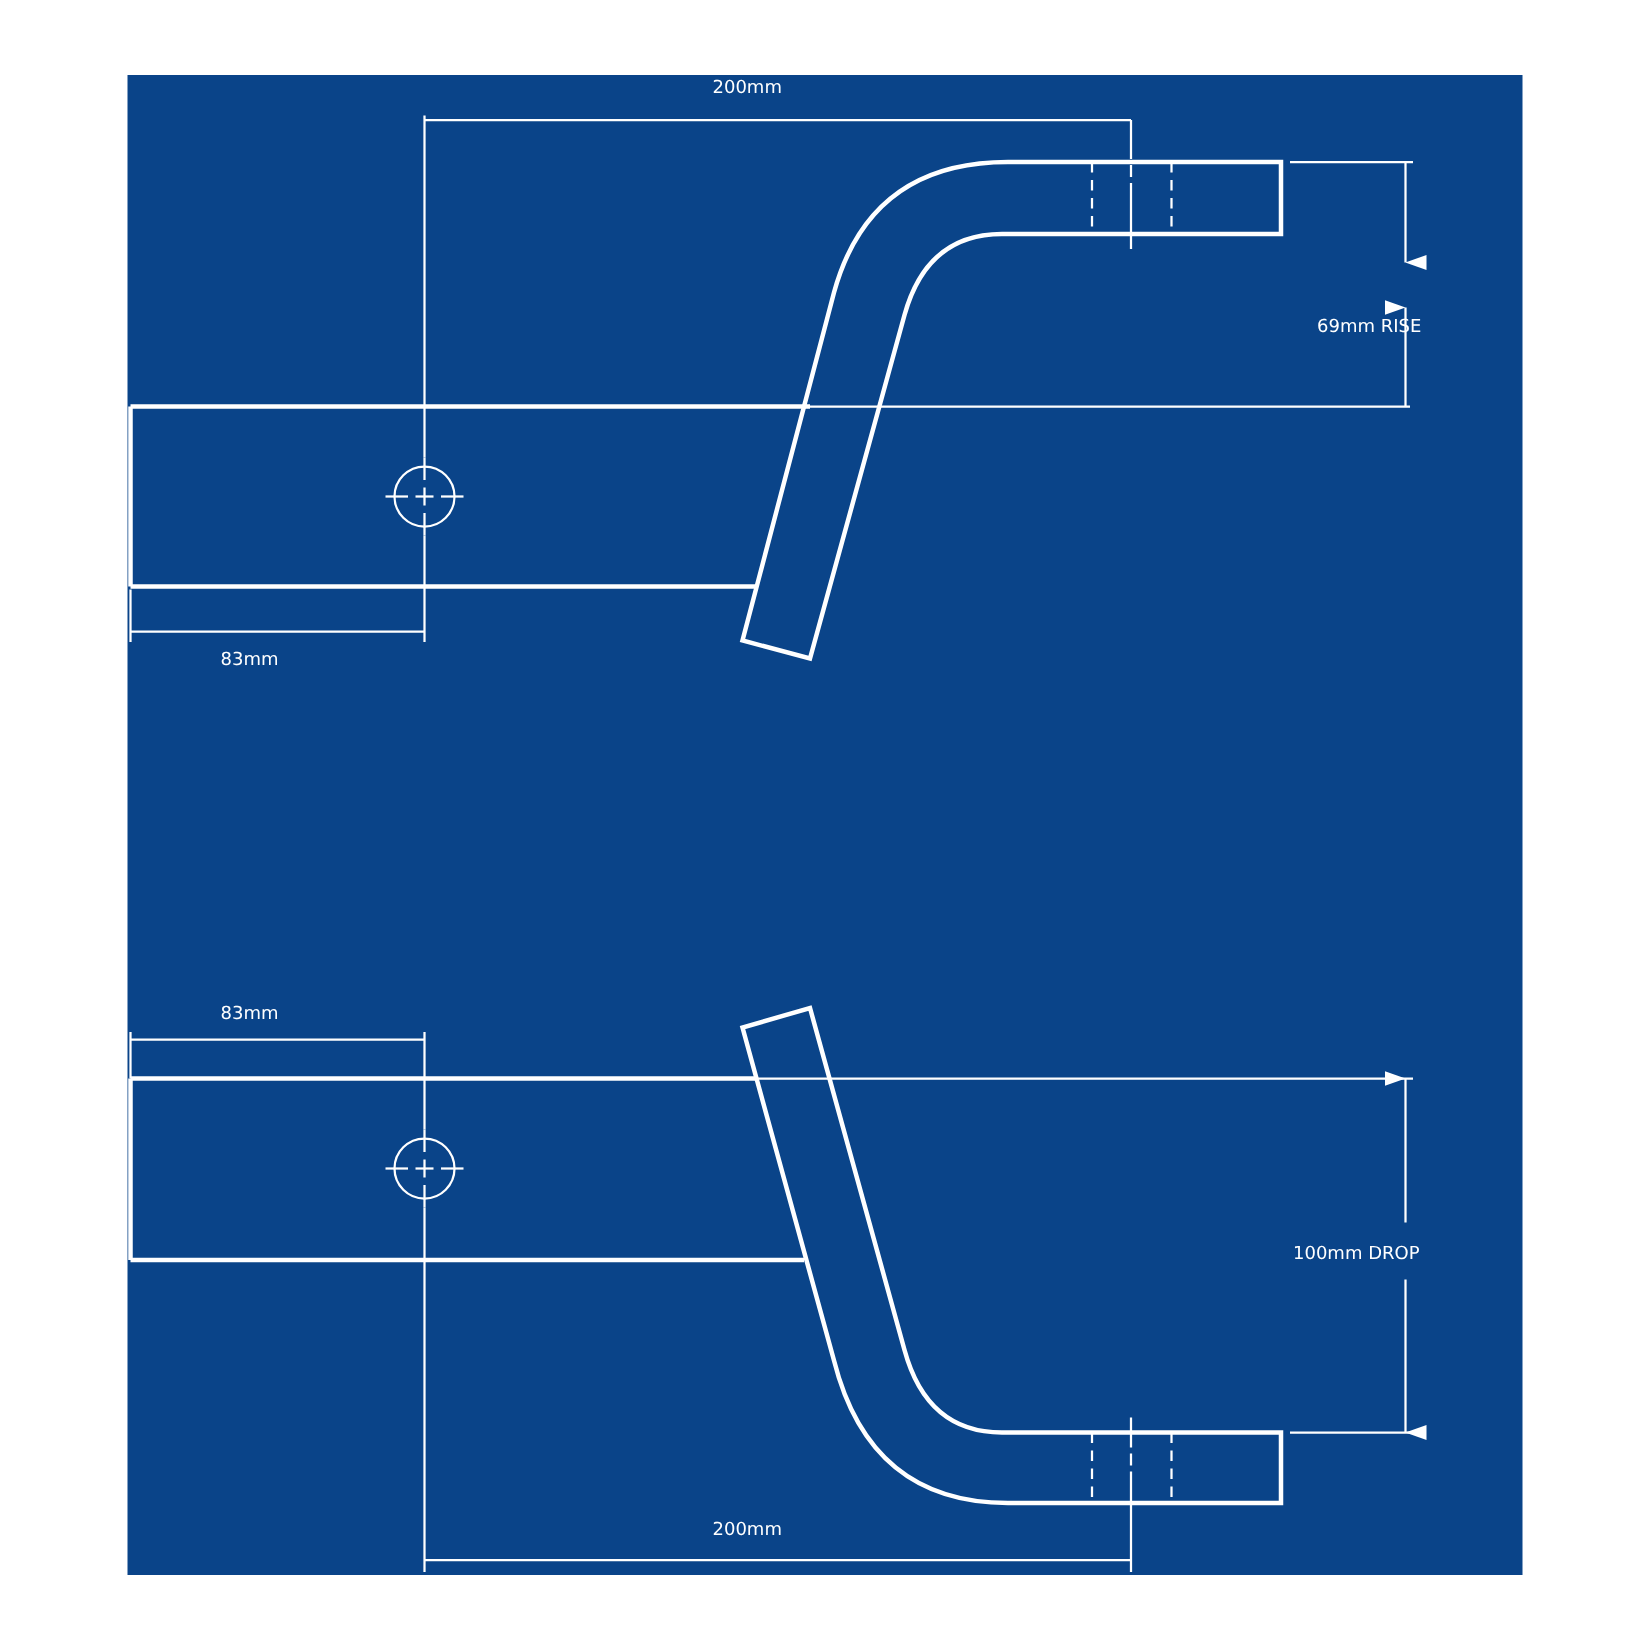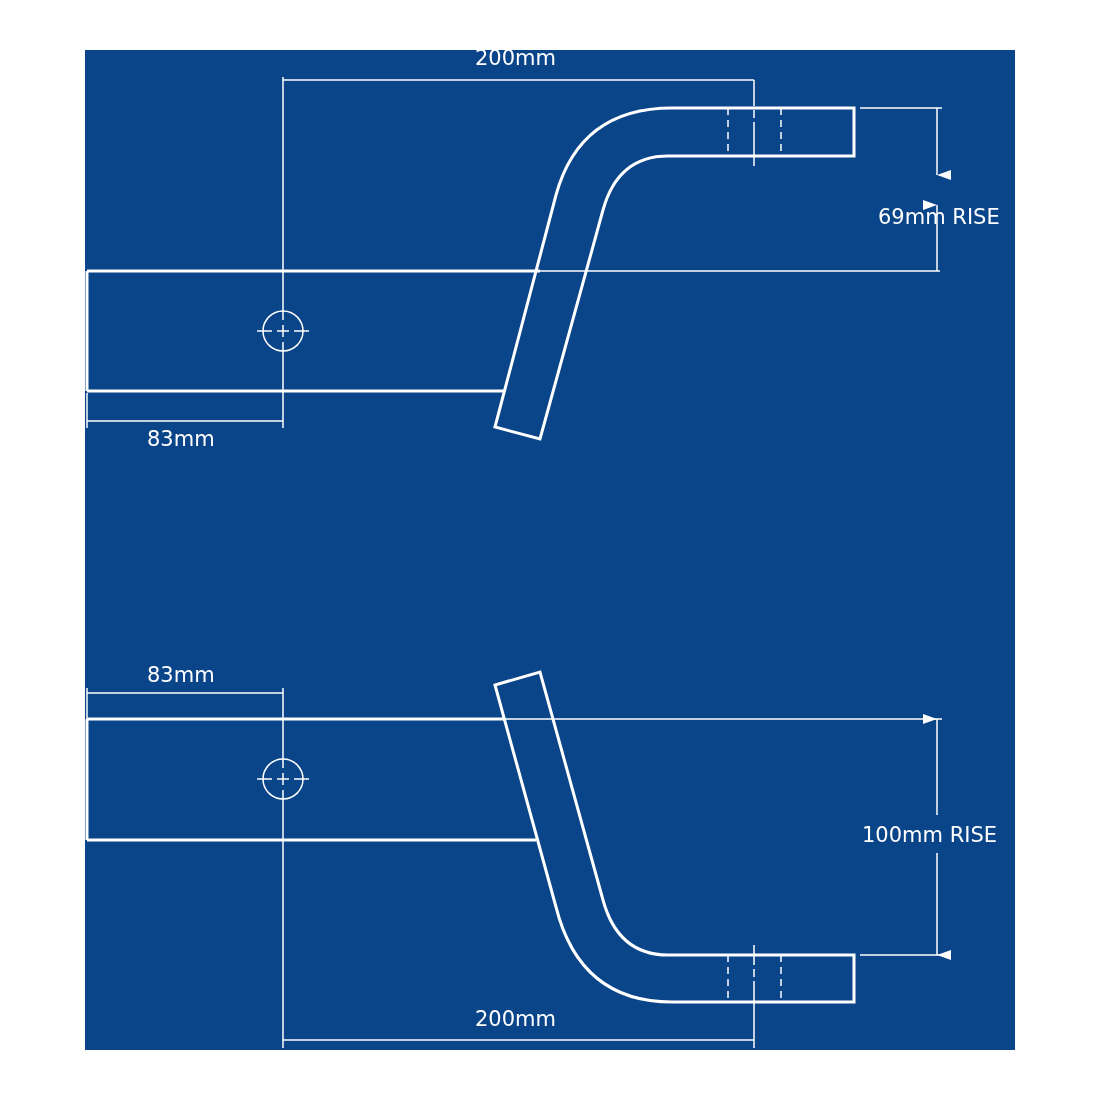--- a/index.html
+++ b/index.html
@@ -7,21 +7,21 @@
     .panel {
       position: absolute; left: 85px; top: 50px; width: 930px; height: 1000px;
       background: #0a4489;
     }
     svg.drawing { position: absolute; left: 0; top: 0; width: 1100px; height: 1100px; }
     .thick { stroke: #ffffff; stroke-width: 3; fill: none; }
     .thin { stroke: #ffffff; stroke-width: 1.5; fill: none; }
     .dash { stroke: #ffffff; stroke-width: 1.5; fill: none; stroke-dasharray: 7 5; }
     .lbl {
       position: absolute; color: #ffffff; font-family: "DejaVu Sans", sans-serif;
-      font-size: 21px; line-height: 22px; white-space: nowrap;
+      font-size: 12px; line-height: 22px; white-space: nowrap;
     }
   </style>
 </head>
 <body>
 
 <div class="panel"></div>
 
 <svg class="drawing" viewBox="0 0 1100 1100">
   <defs>
     <marker id="arr" markerWidth="10" markerHeight="14" refX="5" refY="14" orient="auto" markerUnits="userSpaceOnUse">
@@ -103,14 +103,14 @@
     <line class="thin" x1="937" y1="815" x2="937" y2="719" marker-end="url(#arr)"></line>
     <line class="thin" x1="937" y1="853" x2="937" y2="955" marker-end="url(#arr)"></line>
   </g>
 </svg>
 
 <div class="lbl" style="left:475px; top:47px;">200mm</div>
 <div class="lbl" style="left:147px; top:428px;">83mm</div>
 <div class="lbl" style="left:878px; top:178px;margin-top:28px;">69mm RISE</div>
 
 <div class="lbl" style="left:147px; top:664px;">83mm</div>
-<div class="lbl" style="left:862px; top:824px;">100mm RISE</div>
+<div class="lbl" style="left:862px; top:824px;">100mm DROP</div>
 <div class="lbl" style="left:475px; top:1008px;">200mm</div>
 
 </body></html>

